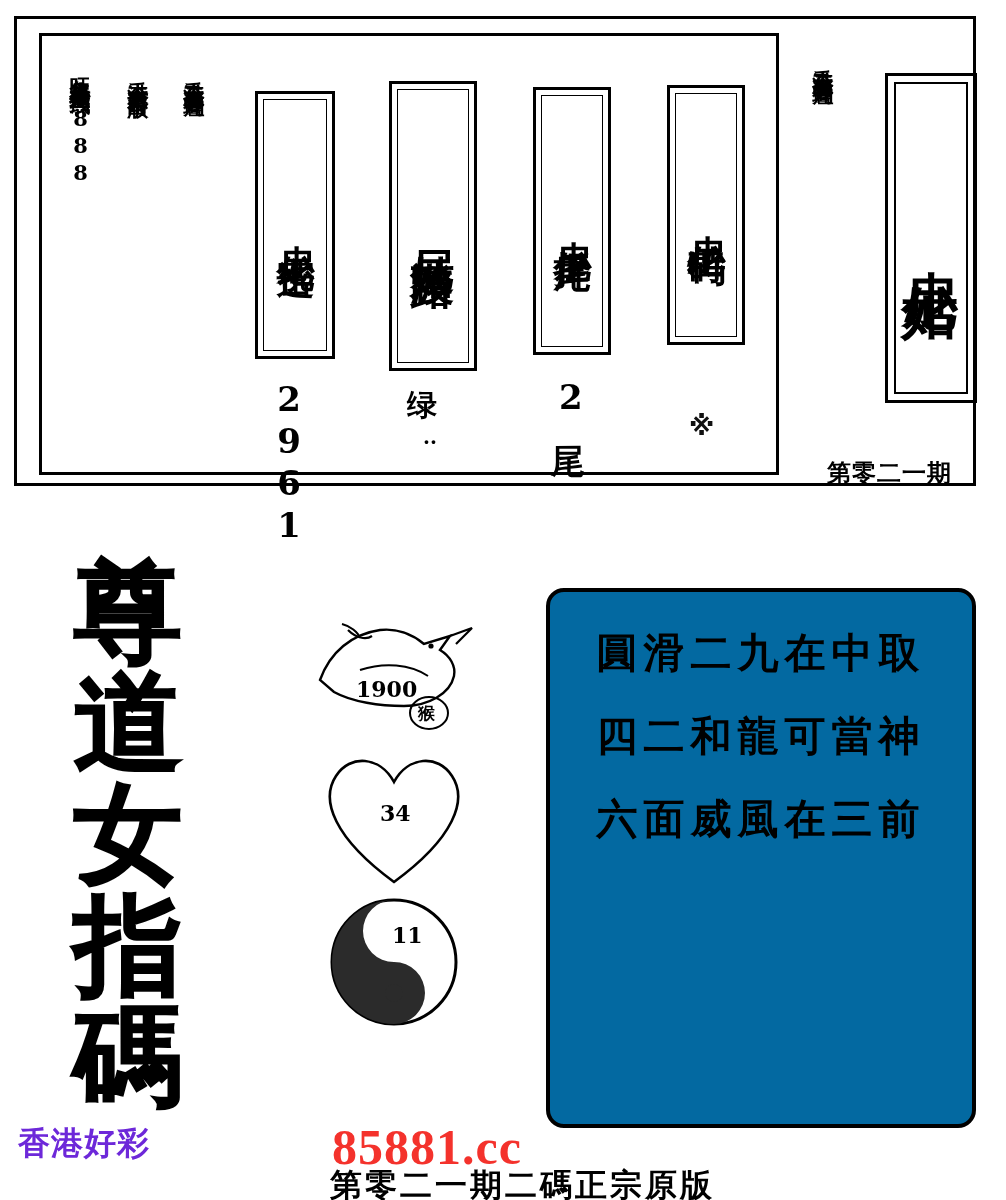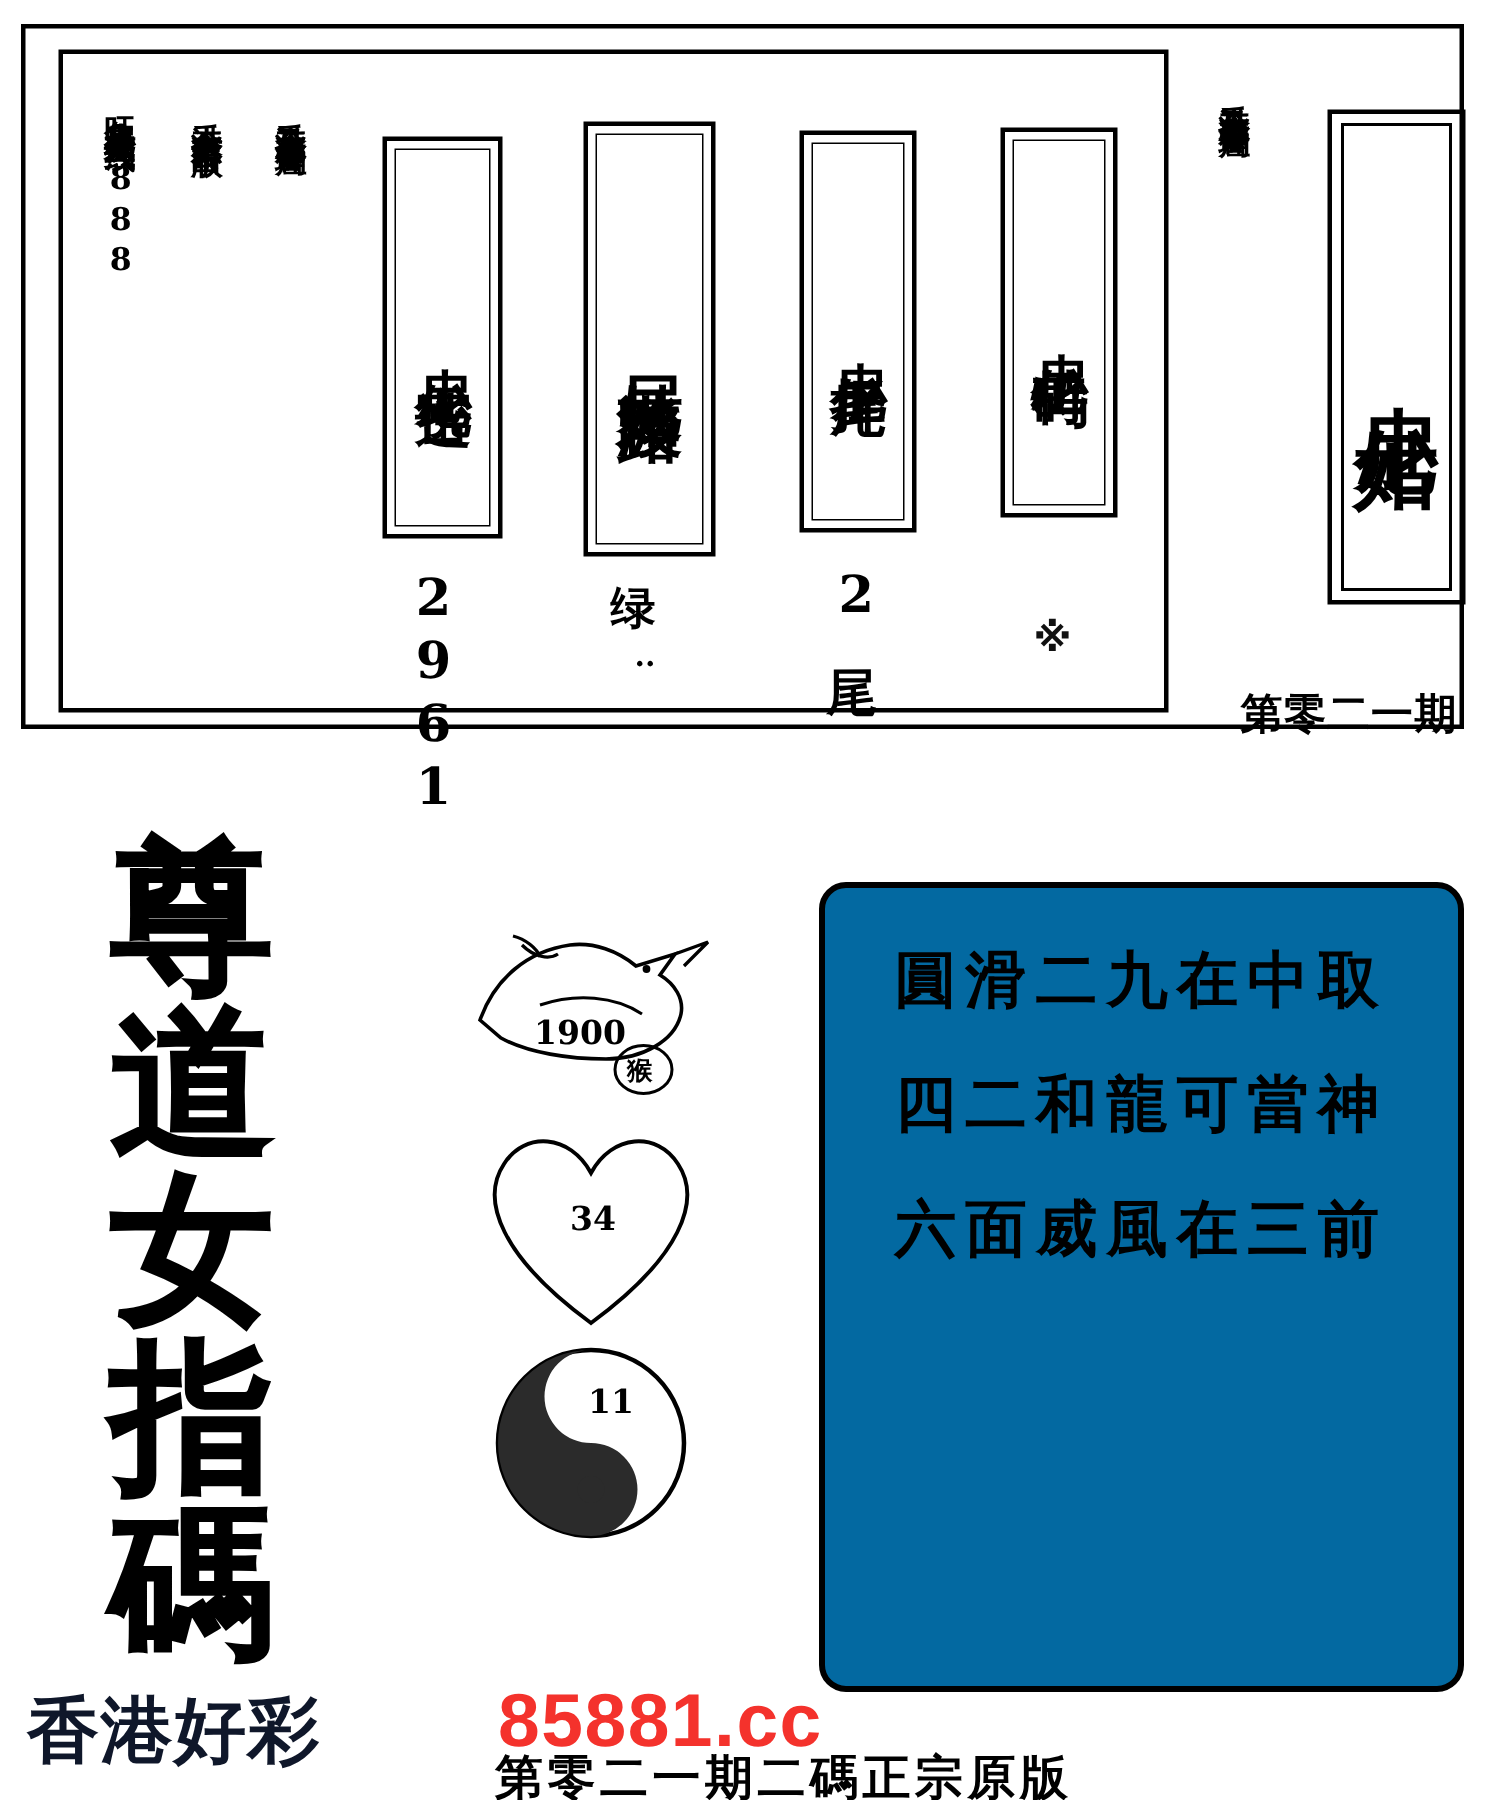--- a/index.html
+++ b/index.html
@@ -105,21 +105,21 @@
     position: absolute;
     left: 792px;
     top: 34px;
     font-size: 21px;
     font-weight: 600;
   }
   #issue-label {
     position: absolute;
     left: 810px;
     top: 438px;
-    font-size: 28px;
+    font-size: 24px;
     font-weight: 600;
     letter-spacing: 1px;
   }
 
   .num-under {
     position: absolute;
     font-size: 34px;
     font-weight: 700;
     font-family: "DejaVu Serif", serif;
   }
@@ -194,34 +194,34 @@
     margin-bottom: 28px;
     font-family: "DejaVu Serif", serif;
     white-space: nowrap;
   }
 
   
   #watermark {
     position: absolute;
     left: 18px;
     top: 1122px;
-    font-size: 48px;
+    font-size: 32px;
     font-weight: 900;
-    color: #0f172a;
+    color: #6d28d9;
     font-family: "DejaVu Sans", sans-serif;
     letter-spacing: 1px;
   }
   #watermark-code {
     position: absolute;
     left: 332px;
     top: 1118px;
     font-size: 50px;
     font-weight: 900;
     color: #f4322c;
-    font-family: Liberation Sans, sans-serif;
+    font-family: Liberation Serif, serif;
     letter-spacing: 1px;
   }
   #footer-line {
     position: absolute;
     left: 330px;
     top: 1164px;
     font-size: 32px;
     font-weight: 800;
     letter-spacing: 3px;
     font-family: "DejaVu Serif", serif;

